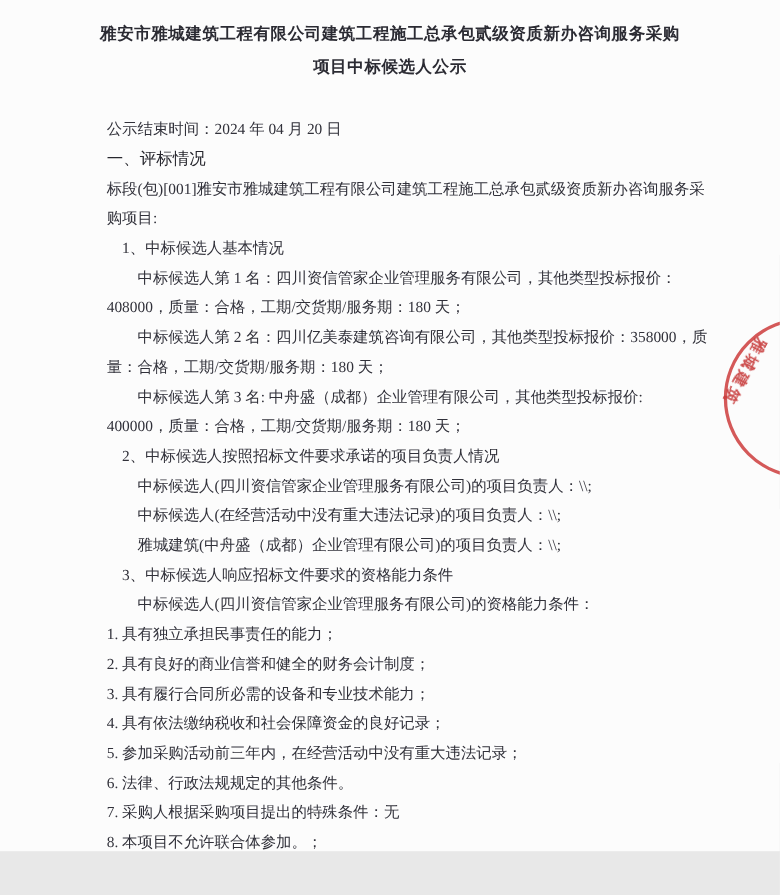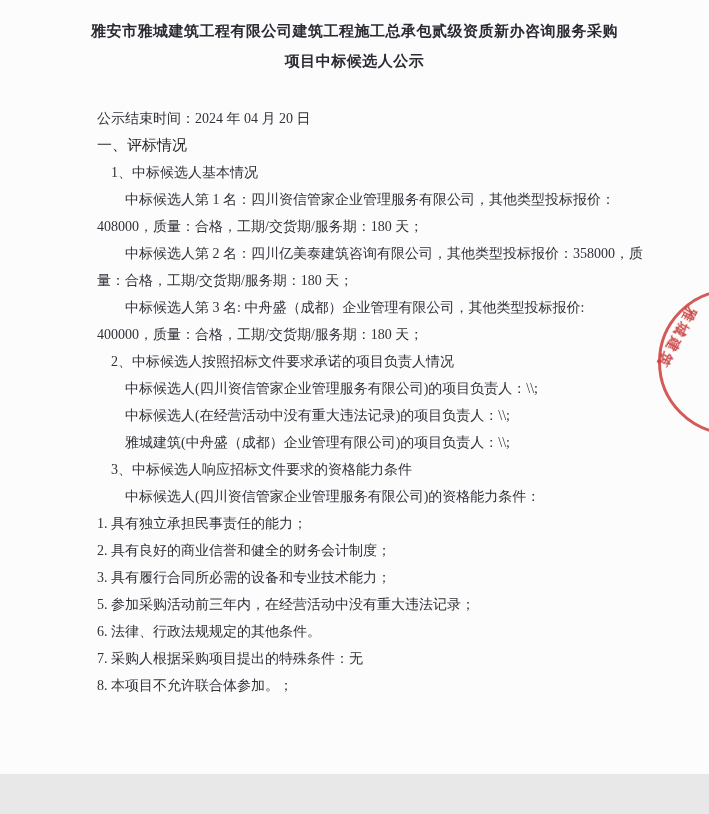--- a/index.html
+++ b/index.html
@@ -87,37 +87,39 @@
 <div class="page">
 
   <header class="doc-header">
     <div class="title-line">雅安市雅城建筑工程有限公司建筑工程施工总承包贰级资质新办咨询服务采购</div>
     <div class="title-line">项目中标候选人公示</div>
   </header>
 
   <main class="doc-body">
     <p class="m1">公示结束时间：2024 年 04 月 20 日</p>
     <h2 class="m1 sec">一、评标情况</h2>
+    <p class="m1 lot">标段(包)[001]雅安市雅城建筑工程有限公司建筑工程施工总承包贰级资质新办咨询服务采购项目:</p>
 
     <p class="m1 i1">1、中标候选人基本情况</p>
     <p class="m1 i2">中标候选人第 1 名：四川资信管家企业管理服务有限公司，其他类型投标报价：408000，质量：合格，工期/交货期/服务期：180 天；</p>
     <p class="m1 i2">中标候选人第 2 名：四川亿美泰建筑咨询有限公司，其他类型投标报价：358000，质量：合格，工期/交货期/服务期：180 天；</p>
     <p class="m1 i2">中标候选人第 3 名: 中舟盛（成都）企业管理有限公司，其他类型投标报价: 400000，质量：合格，工期/交货期/服务期：180 天；</p>
 
     <p class="m1 i1">2、中标候选人按照招标文件要求承诺的项目负责人情况</p>
     <p class="m1 i2">中标候选人(四川资信管家企业管理服务有限公司)的项目负责人：\\;</p>
     <p class="m1 i2">中标候选人(在经营活动中没有重大违法记录)的项目负责人：\\;</p>
     <p class="m1 i2">雅城建筑(中舟盛（成都）企业管理有限公司)的项目负责人：\\;</p>
 
     <p class="m1 i1">3、中标候选人响应招标文件要求的资格能力条件</p>
     <p class="m1 i2">中标候选人(四川资信管家企业管理服务有限公司)的资格能力条件：</p>
 
     <p class="cond">1. 具有独立承担民事责任的能力；</p>
     <p class="cond">2. 具有良好的商业信誉和健全的财务会计制度；</p>
     <p class="cond">3. 具有履行合同所必需的设备和专业技术能力；</p>
+    <p class="cond">4. 具有依法缴纳税收和社会保障资金的良好记录；</p>
     <p class="cond">5. 参加采购活动前三年内，在经营活动中没有重大违法记录；</p>
     <p class="cond">6. 法律、行政法规规定的其他条件。</p>
     <p class="cond">7. 采购人根据采购项目提出的特殊条件：无</p>
     <p class="cond">8. 本项目不允许联合体参加。；</p>
   </main>
 
   <div class="seal">
     <div class="seal-arc"></div>
     <div class="seal-text">雅城建筑</div>
   </div>

